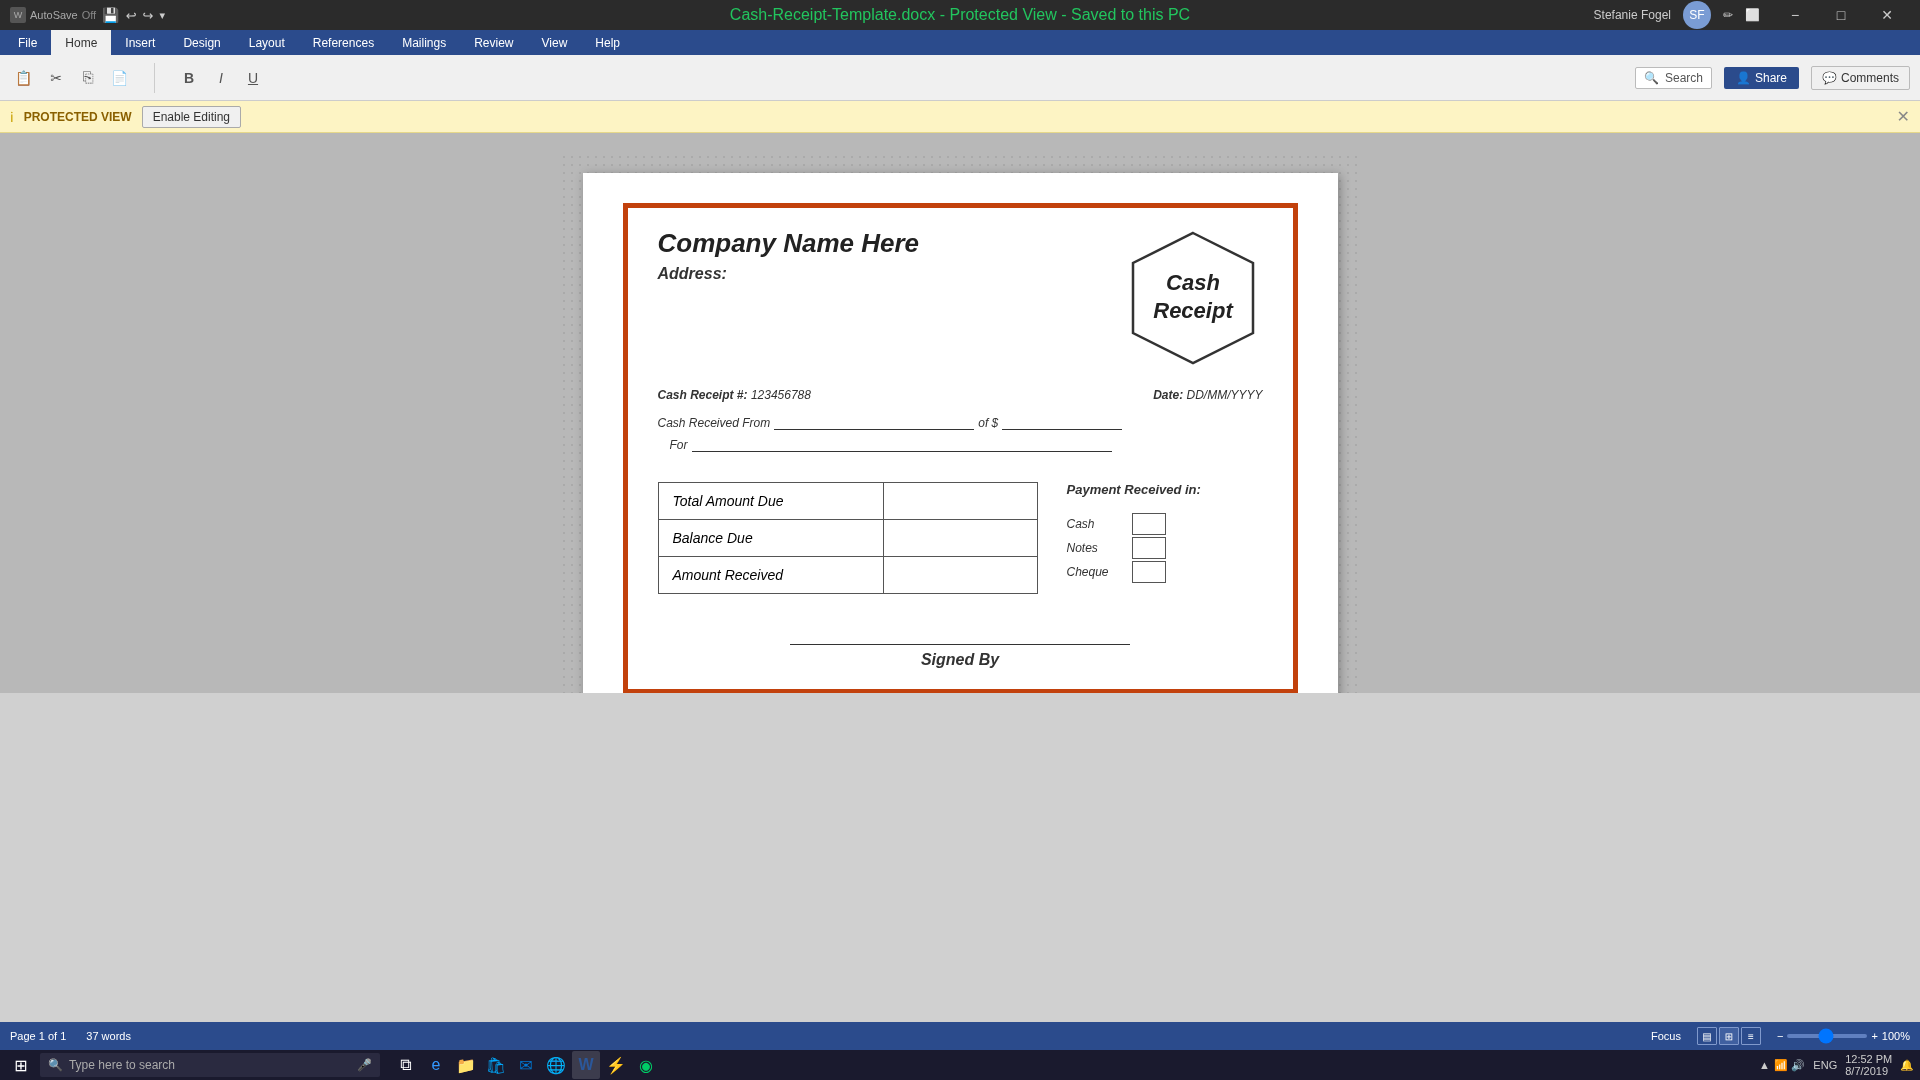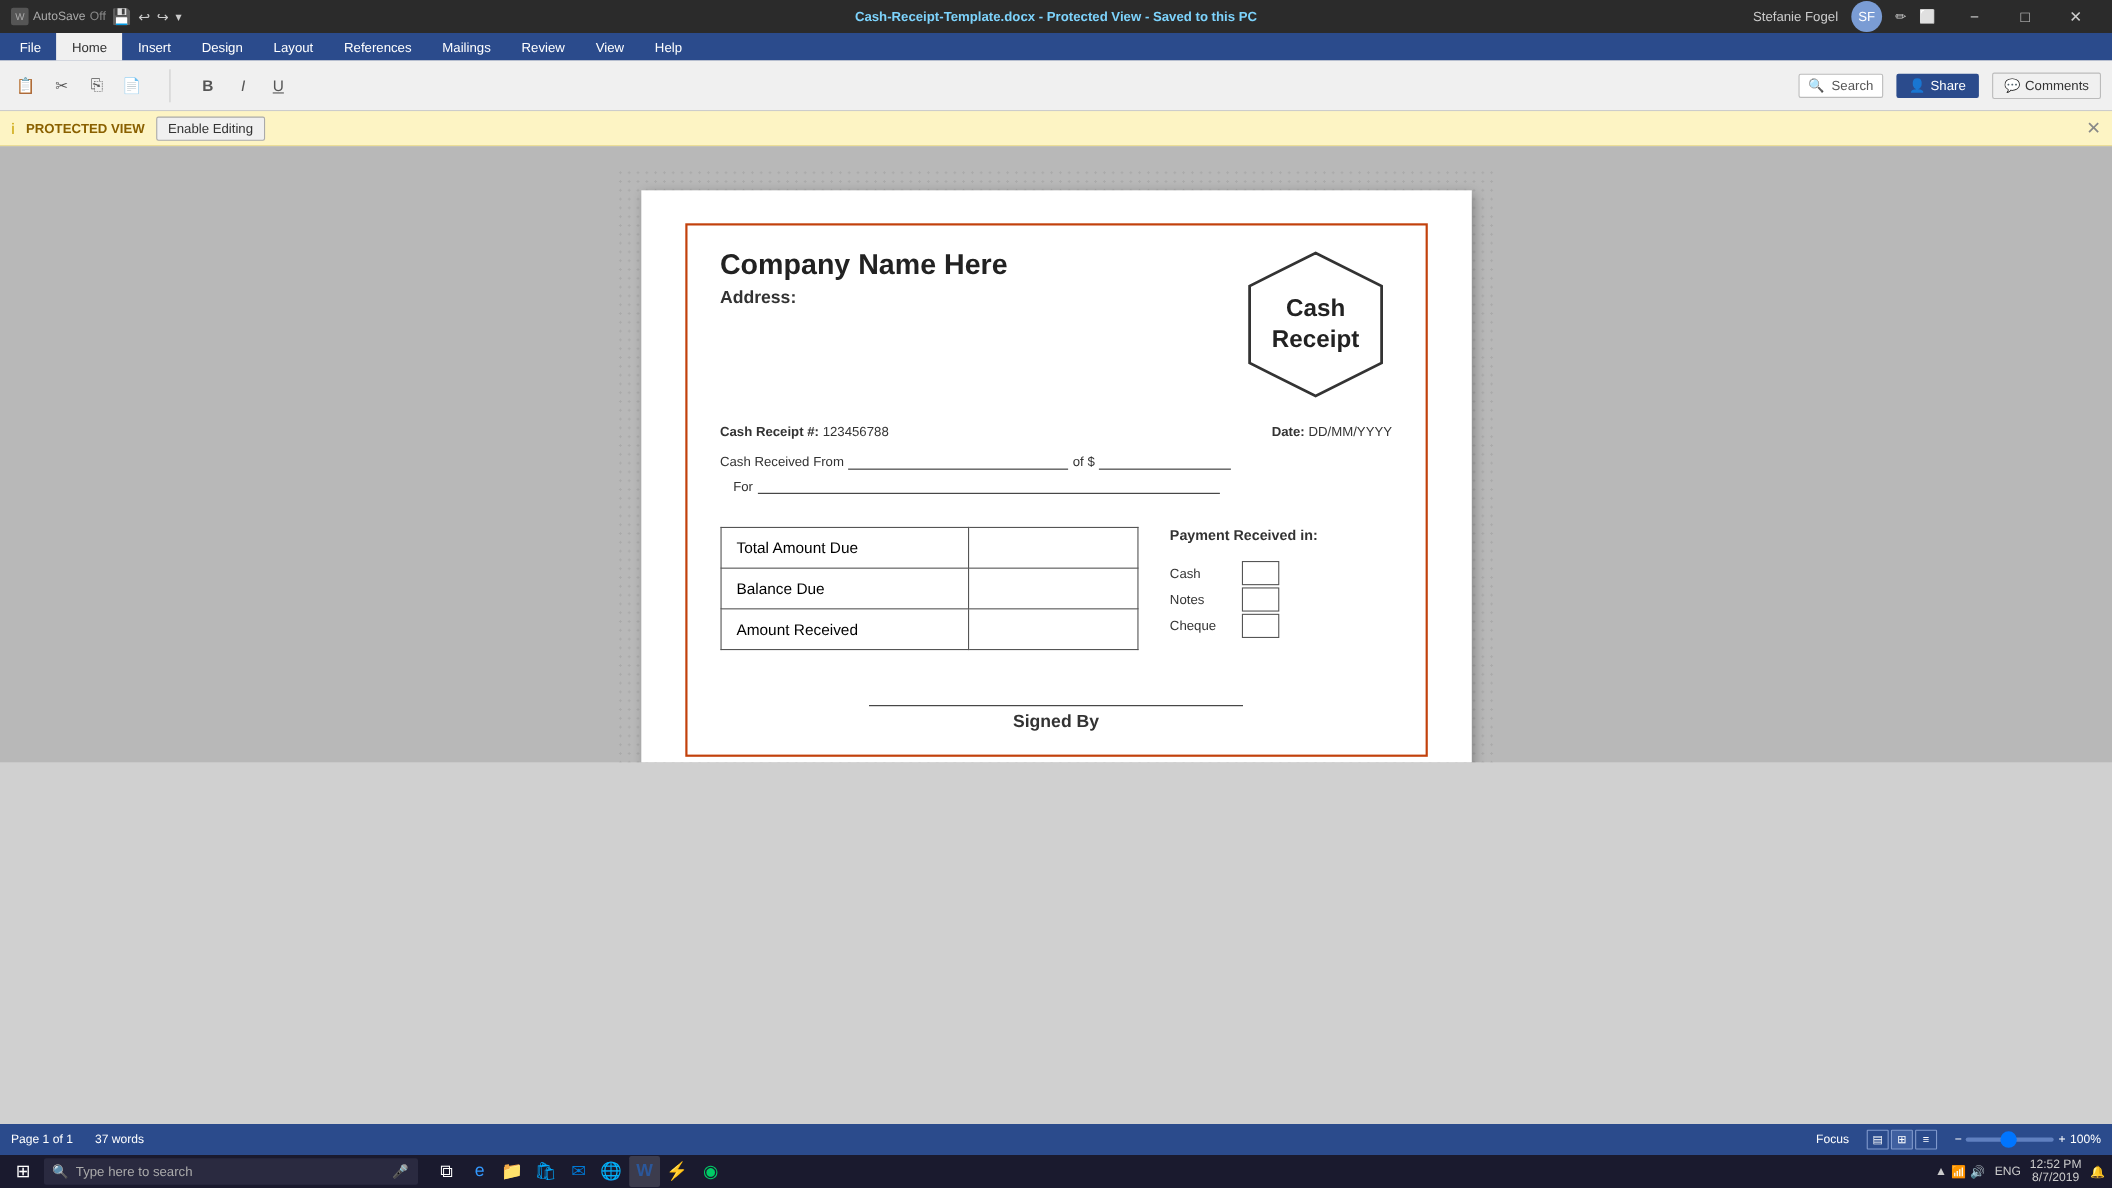--- a/index.html
+++ b/index.html
@@ -10,21 +10,21 @@
       height: 30px;
       background: #2b2b2b;
       display: flex;
       align-items: center;
       justify-content: space-between;
       padding: 0 10px;
       color: #ccc;
       font-size: 12px;
     }
     .titlebar-left { display: flex; align-items: center; gap: 6px; }
-    .titlebar-center { position: absolute; left: 50%; transform: translateX(-50%); font-size: 12px; color: #7dd3fc; font-weight: bold; }
+    .titlebar-center { position: absolute; left: 50%; transform: translateX(-50%); font-size: 16px; color: #22c55e; }
     .titlebar-right { display: flex; align-items: center; gap: 12px; font-size: 12px; color: #ccc; }
     .titlebar-controls { display: flex; gap: 0; }
     .titlebar-controls span {
       width: 46px; height: 30px; display: flex; align-items: center; justify-content: center; cursor: pointer; font-size: 14px; color: #ccc;
     }
 
     .autosave { display: flex; align-items: center; gap: 4px; font-size: 11px; color: #aaa; }
     .autosave-icon { width: 16px; height: 16px; background: #555; border-radius: 2px; display: flex; align-items: center; justify-content: center; font-size: 9px; color: #aaa; }
 
     
@@ -119,22 +119,23 @@
     
     .page {
       width: 755px;
       min-height: 590px;
       background: white;
       box-shadow: 2px 2px 10px rgba(0,0,0,0.3);
       padding: 30px 40px;
       position: relative;
     }
     .page-border {
-      border: 2px solid #c2410c;
+      border: 5px solid #c2410c;
       padding: 20px 30px;
+      font-style: italic;
     }
 
     
     .receipt-header { display: flex; justify-content: space-between; align-items: flex-start; margin-bottom: 20px; }
     .company-info {}
     .company-name { font-size: 26px; font-weight: bold; color: #222; margin-bottom: 6px; }
     .company-address { font-size: 16px; font-weight: bold; color: #333; }
 
     .receipt-meta { display: flex; justify-content: space-between; margin-bottom: 14px; font-size: 12px; color: #333; }
     .receipt-meta-left { }
@@ -205,21 +206,21 @@
     .taskbar-search {
       display: flex; align-items: center; background: #2a2a40; border: none; border-radius: 2px;
       padding: 2px 8px; gap: 6px; width: 340px; height: 24px;
     }
     .taskbar-search-icon { font-size: 12px; color: #aaa; }
     .taskbar-search-text { font-size: 12px; color: #aaa; }
     .taskbar-search-mic { font-size: 12px; color: #aaa; margin-left: auto; }
     .taskbar-icons { display: flex; align-items: center; gap: 2px; margin-left: 8px; }
     .taskbar-icon { width: 28px; height: 28px; display: flex; align-items: center; justify-content: center; cursor: pointer; border-radius: 2px; }
     .taskbar-right { margin-left: auto; display: flex; align-items: center; gap: 8px; font-size: 11px; color: #ccc; }
-    .taskbar-time { text-align: center; }
+    .taskbar-time { text-align: left; }
     .taskbar-sys-icons { display: flex; align-items: center; gap: 4px; }
     .dotted-bg {
       width: 800px;
       min-height: 560px;
       background-image: radial-gradient(circle, #aaa 1px, transparent 1px);
       background-size: 8px 8px;
       display: flex;
       justify-content: center;
       align-items: flex-start;
       padding: 20px;

